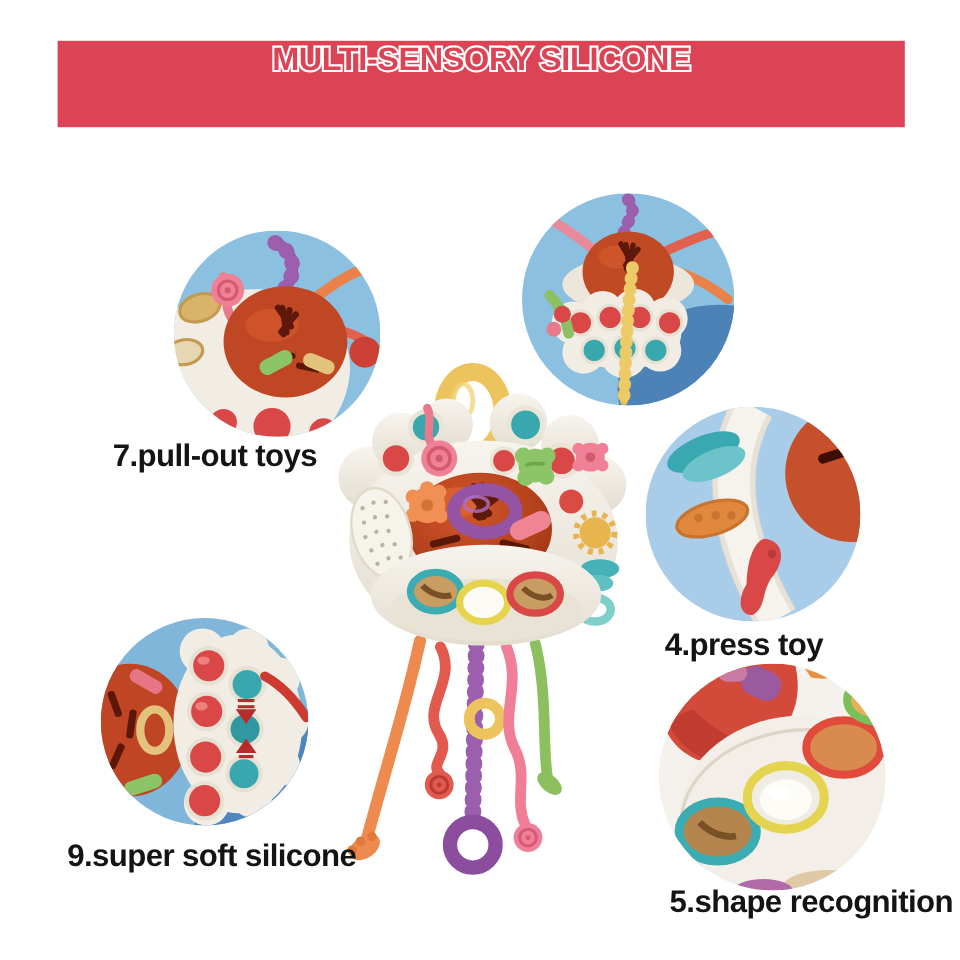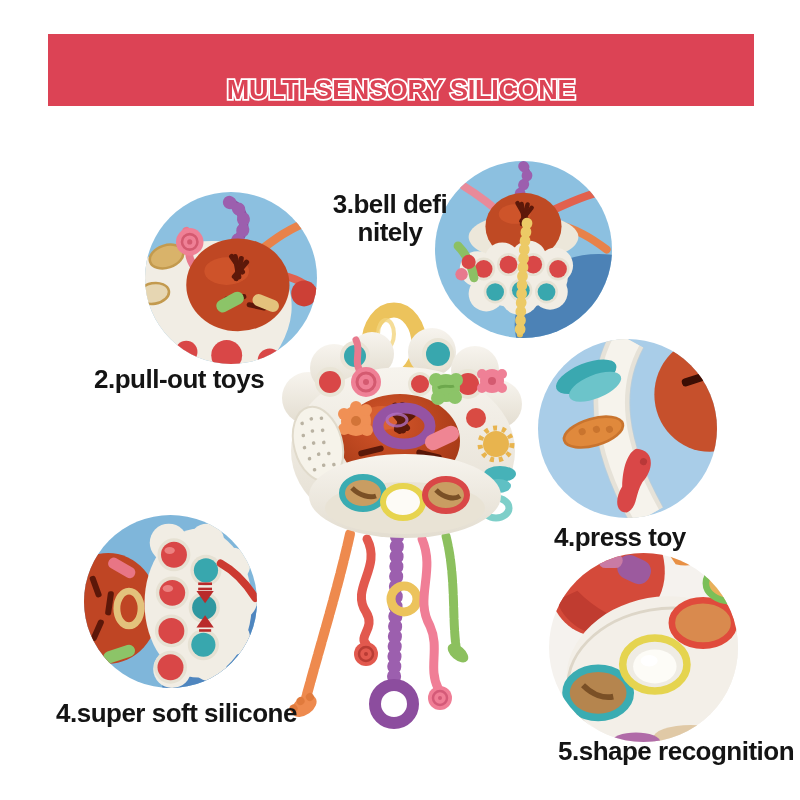--- a/index.html
+++ b/index.html
@@ -1,20 +1,20 @@
 <!DOCTYPE html>
 <html><head>
 <meta charset="utf-8">
 <style>
   html,body{margin:0;padding:0;background:#fff;}
   #stage{position:relative;width:800px;height:800px;background:#fff;overflow:hidden;
          font-family:"Liberation Sans","DejaVu Sans",sans-serif;}
   
   .banner{position:absolute;left:48px;top:34px;width:706px;height:72px;
-          display:flex;align-items:flex-end;justify-content:center;gap:9px;}
+          display:flex;align-items:flex-start;justify-content:center;gap:9px;}
   .banner span{font-weight:bold;font-size:27px;letter-spacing:-0.3px;white-space:nowrap;
                -webkit-text-stroke:3.5px #fff;paint-order:stroke fill;}
   
   .callout{position:absolute;border-radius:50%;overflow:hidden;}
   .callout svg{display:block;width:100%;height:100%;}
   
   .feat-label{position:absolute;font-weight:bold;color:#141414;font-size:26px;
               letter-spacing:-0.5px;line-height:1.08;white-space:nowrap;z-index:6;}
   .center-text{text-align:center;white-space:normal;}
   #main-toy{position:absolute;left:270px;top:296px;width:260px;height:450px;z-index:4;}
@@ -410,22 +410,18 @@
       <ellipse cx="135" cy="200" rx="96" ry="42" fill="url(#baseG)"></ellipse>
       <ellipse cx="135" cy="212" rx="80" ry="26" fill="#e9e3d5"></ellipse>
       <ellipse cx="93" cy="197" rx="21" ry="16" fill="#c99d62" stroke="#3aacb2" stroke-width="6"></ellipse>
       <path d="M82,192 C90,200 100,202 106,200" stroke="#7a5026" stroke-width="5" fill="none"></path>
       <ellipse cx="133" cy="206" rx="20" ry="16" fill="#fdfbf6" stroke="#e7d44e" stroke-width="6"></ellipse>
       <ellipse cx="176" cy="199" rx="21" ry="16" fill="#c99d62" stroke="#d94747" stroke-width="6"></ellipse>
       <path d="M166,194 C174,202 184,204 190,200" stroke="#7a5026" stroke-width="5" fill="none"></path>
     </g>
   </svg>
 
-  <div class="feat-label center-text" style="left:295px;top:190px;width:190px;">
-    <span>3.bell defi</span><br>
-    <span>nitely</span>
-  </div>
-  <div class="feat-label" style="left:94px;top:365px;">2.pull-out toys</div>
+  <div class="feat-label" style="left:94px;top:365px;">7.pull-out toys</div>
   <div class="feat-label" style="left:554px;top:523px;">4.press toy</div>
-  <div class="feat-label" style="left:56px;top:699px;">4.super soft silicone</div>
+  <div class="feat-label" style="left:56px;top:699px;">9.super soft silicone</div>
   <div class="feat-label" style="left:558px;top:737px;">5.shape recognition</div>
 
 </div>
 
 </body></html>

